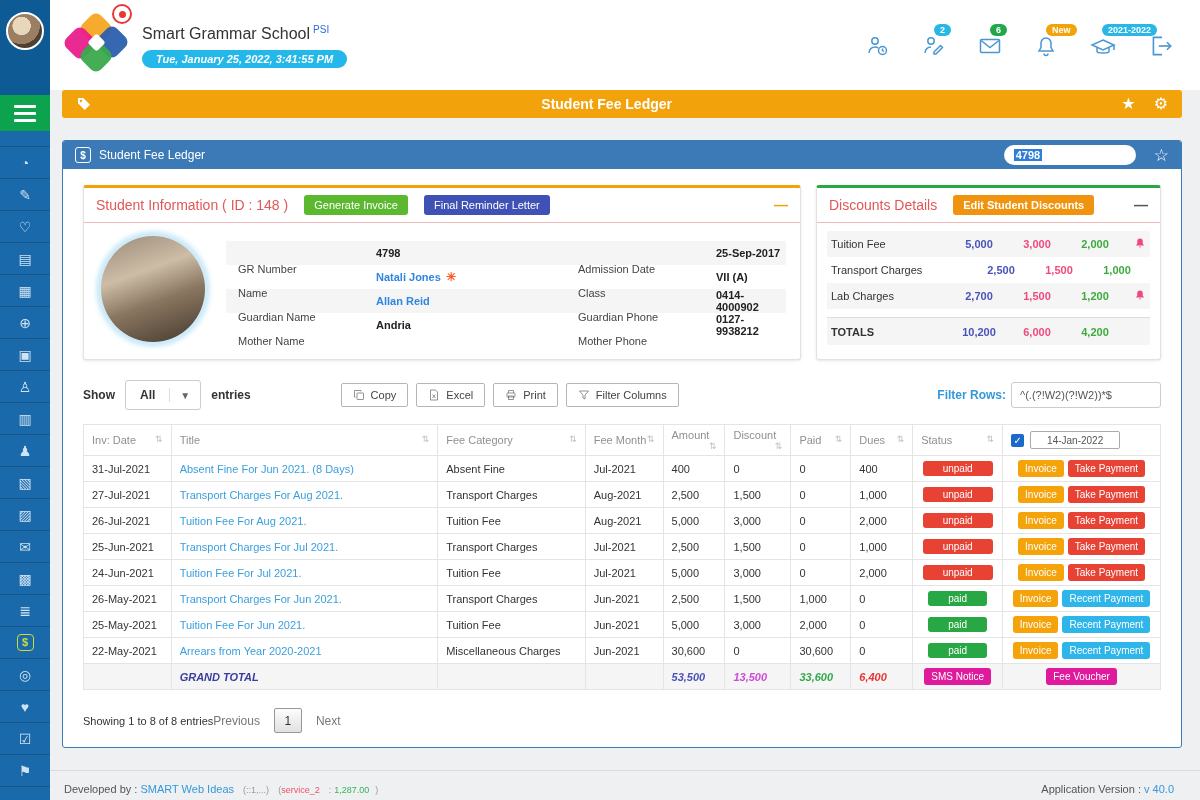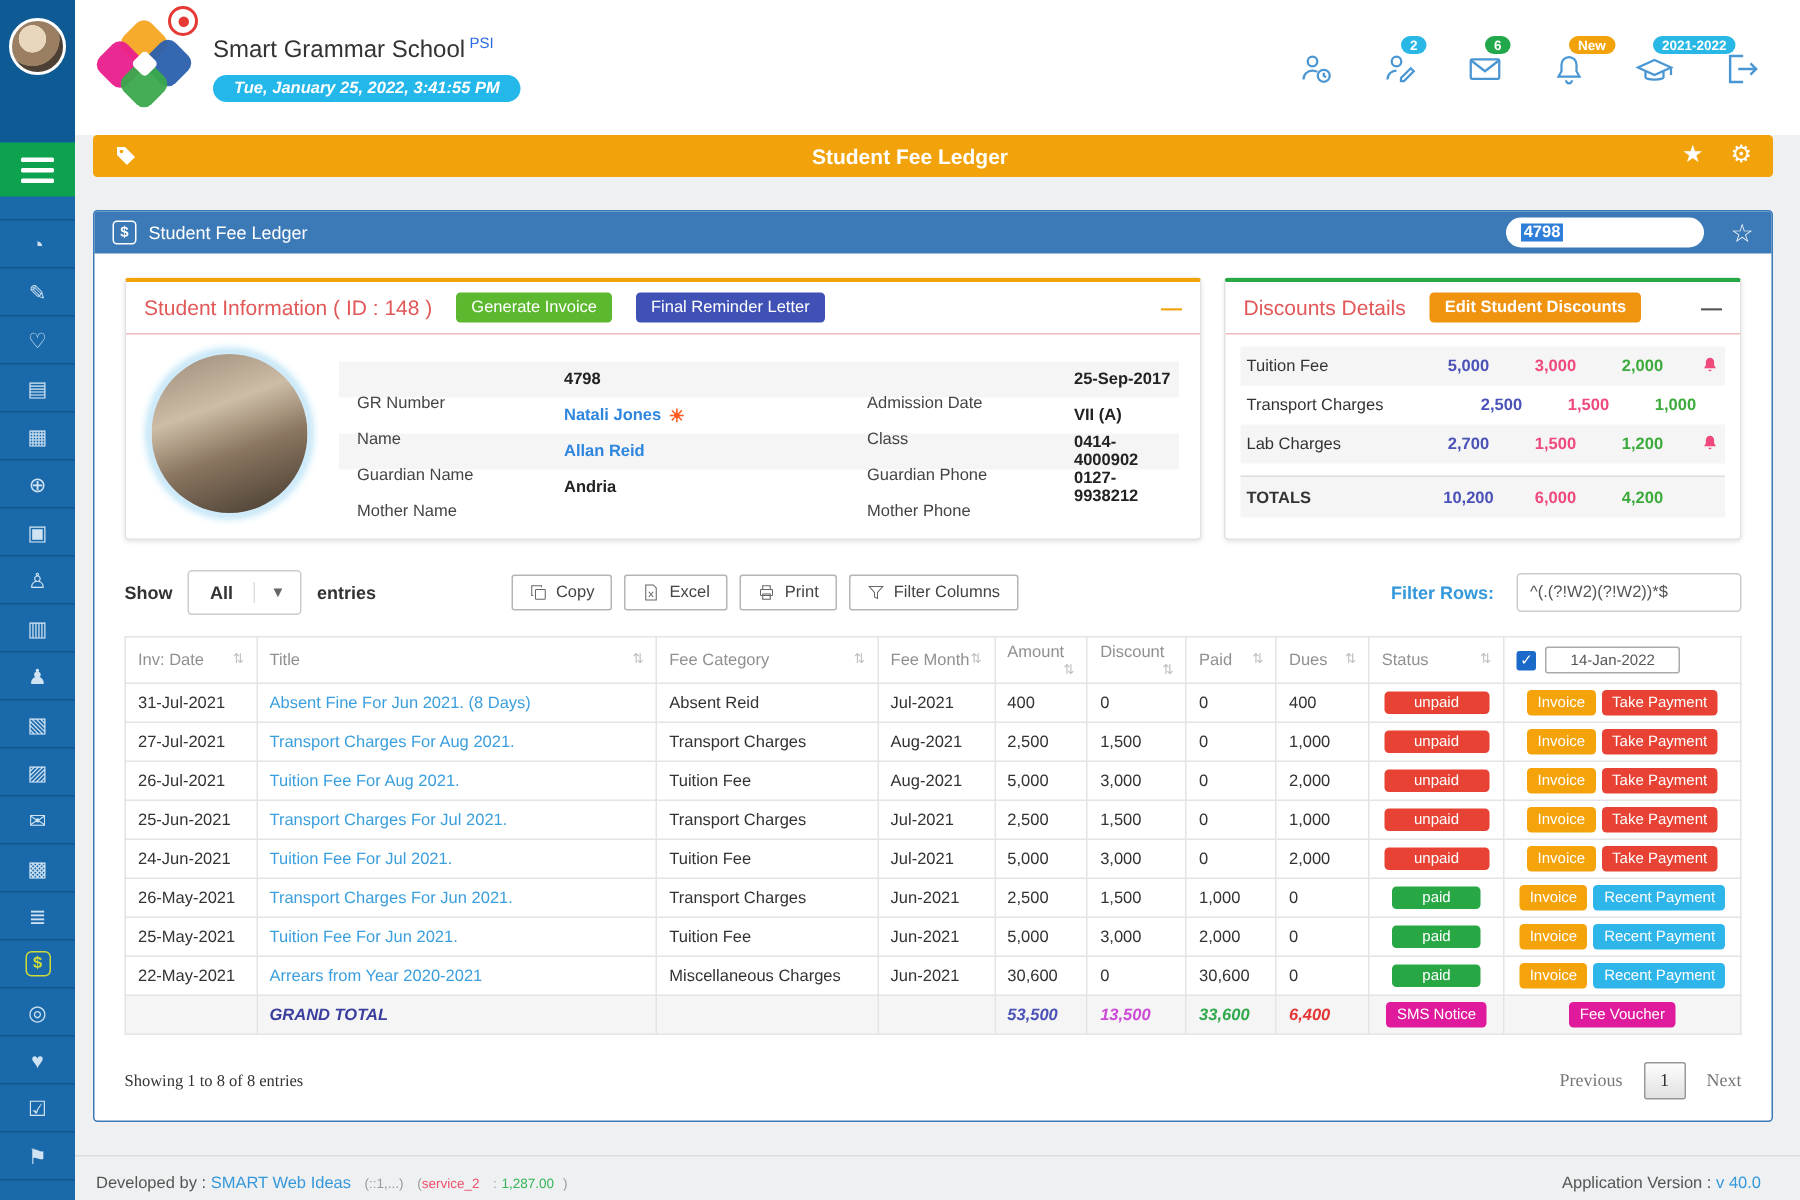--- a/index.html
+++ b/index.html
@@ -96,21 +96,21 @@
 
   
   .controls-row { display:flex; align-items:center; margin-top:20px; }
   .show-entries { display:flex; align-items:center; gap:10px; font-size:12px; font-weight:bold; color:#333; }
   .select-box { display:flex; align-items:center; border:1px solid #ccc; border-radius:3px; height:30px; background:#fff; cursor:pointer; }
   .select-box .val { padding:0 14px; display:flex; align-items:center; font-weight:bold; border-right:1px solid #ddd; }
   .select-box .chev { padding:0 10px; display:flex; align-items:center; color:#666; font-size:10px; }
   .export-buttons { margin-left:90px; display:flex; gap:8px; }
   .exp-btn { display:flex; align-items:center; gap:6px; border:1px solid #b5b5b5; border-radius:2px; background:#fff; padding:5px 11px; font-size:11px; color:#444; cursor:pointer; font-family:inherit; }
   .exp-btn svg { stroke:#666; fill:none; stroke-width:1.4; }
-  .filter-rows { margin-left:auto; display:flex; align-items:center; gap:15px; }
+  .filter-rows { margin-left:auto; display:flex; align-items:center; gap:5px; }
   .filter-rows label { color:#3598db; font-weight:bold; font-size:12px; }
   .filter-rows input { width:150px; height:26px; border:1px solid #ccc; border-radius:3px; padding:0 8px; font-size:11px; color:#555; font-family:inherit; }
 
   
   table.ledger { width:100%; border-collapse:collapse; margin-top:14px; font-size:11px; }
   .ledger th, .ledger td { border:1px solid #e4e4e4; padding:4px 8px; text-align:left; height:25px; }
   .ledger th { color:#909090; font-weight:normal; background:#fff; }
   .sort { float:right; color:#c0c0c0; font-size:9px; }
   .ledger td.c { text-align:center; }
   .ledger td .row-link { color:#3b9fdd; cursor:pointer; }
@@ -123,21 +123,21 @@
   .mini-btn.recent { background:#2eb5ea; }
   .mini-btn.magenta { background:#df1a9c; }
   .hdr-filter { display:flex; align-items:center; gap:6px; }
   .chk { width:13px; height:13px; background:#1b6ac9; border-radius:2px; color:#fff; font-size:10px; display:flex; align-items:center; justify-content:center; cursor:pointer; flex:0 0 13px; }
   .date-input { width:90px; height:18px; border:1px solid #aaa; border-radius:2px; font-size:10px; color:#555; text-align:center; font-family:inherit; }
   tr.gt td { background:#f5f5f5; font-style:italic; font-weight:bold; }
   .gt-label { color:#3a3f9e; text-align:center; }
   .gt-amount { color:#4a52b8; } .gt-discount { color:#cc4ad6; } .gt-paid { color:#2fa94c; } .gt-dues { color:#e53535; }
 
   
-  .table-footer { display:flex; justify-content:space-between; align-items:center; margin-top:18px; font-size:11px; color:#333;font-family:Liberation Serif, serif; }
+  .table-footer { display:flex; align-items:center; margin-top:18px; font-size:11px; color:#333; }
   .pagination { display:flex; align-items:center; gap:14px; font-size:12px; color:#777; }
   .page-btn { width:28px; height:25px; border:1px solid #979797; border-radius:2px; background:linear-gradient(#fdfdfd,#e1e1e1); display:flex; align-items:center; justify-content:center; color:#333; cursor:pointer; }
   .page-nav { cursor:pointer; }
 
   
   .page-footer { margin-top:22px; border-top:1px solid #dcdcdc; padding:12px 26px 0 14px; display:flex; justify-content:space-between; font-size:11px; color:#555; }
   .foot-link { color:#3598db; cursor:pointer; }
   .foot-meta { color:#9a9a9a; font-size:9px; margin-left:6px; }
   .svc-name { color:#f0506e; font-size:9px; }
   .svc-val { color:#35b558; font-size:9px; }
@@ -520,21 +520,21 @@
                 <input class="date-input" value="14-Jan-2022" style="">
               </span>
             </th>
           </tr>
         </thead>
         <tbody>
 
             <tr>
               <td>31-Jul-2021</td>
               <td><span class="row-link">Absent Fine For Jun 2021. (8 Days)</span></td>
-              <td>Absent Reid</td>
+              <td>Absent Fine</td>
               <td>Jul-2021</td>
               <td>400</td>
               <td>0</td>
               <td>0</td>
               <td>400</td>
               <td class="c"><span class="status-badge unpaid">unpaid</span></td>
               <td class="c">
                 <button class="mini-btn invoice">Invoice</button><button class="mini-btn take">Take Payment</button>
               </td>
             </tr>

